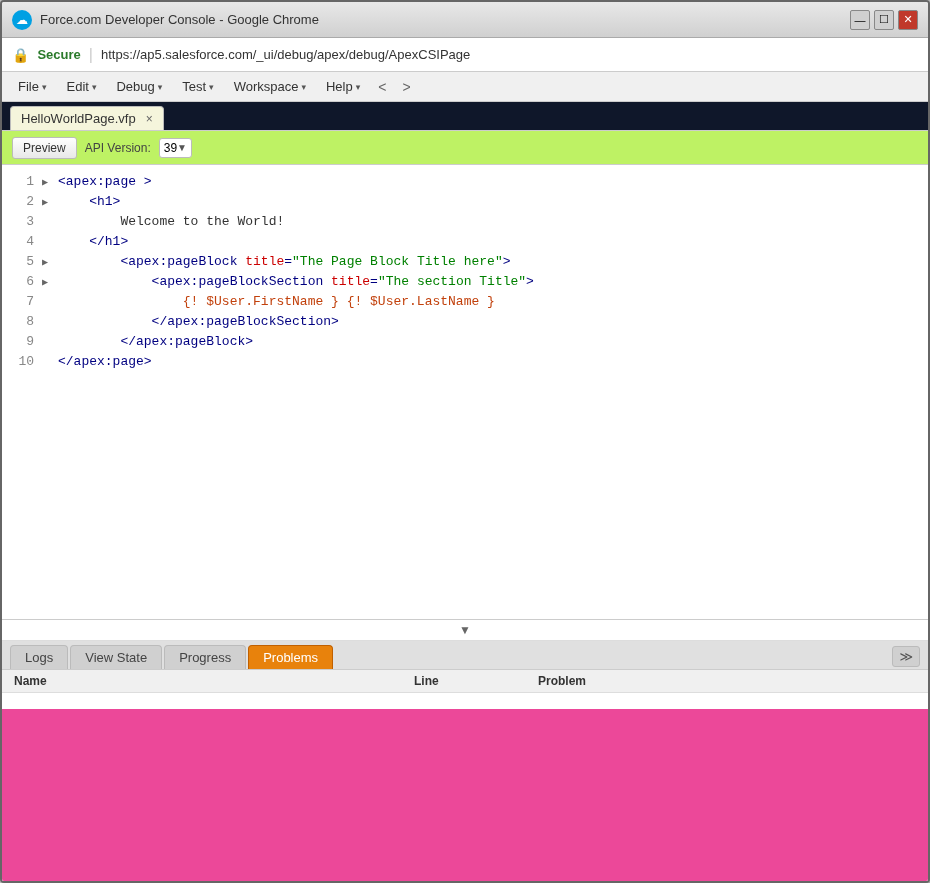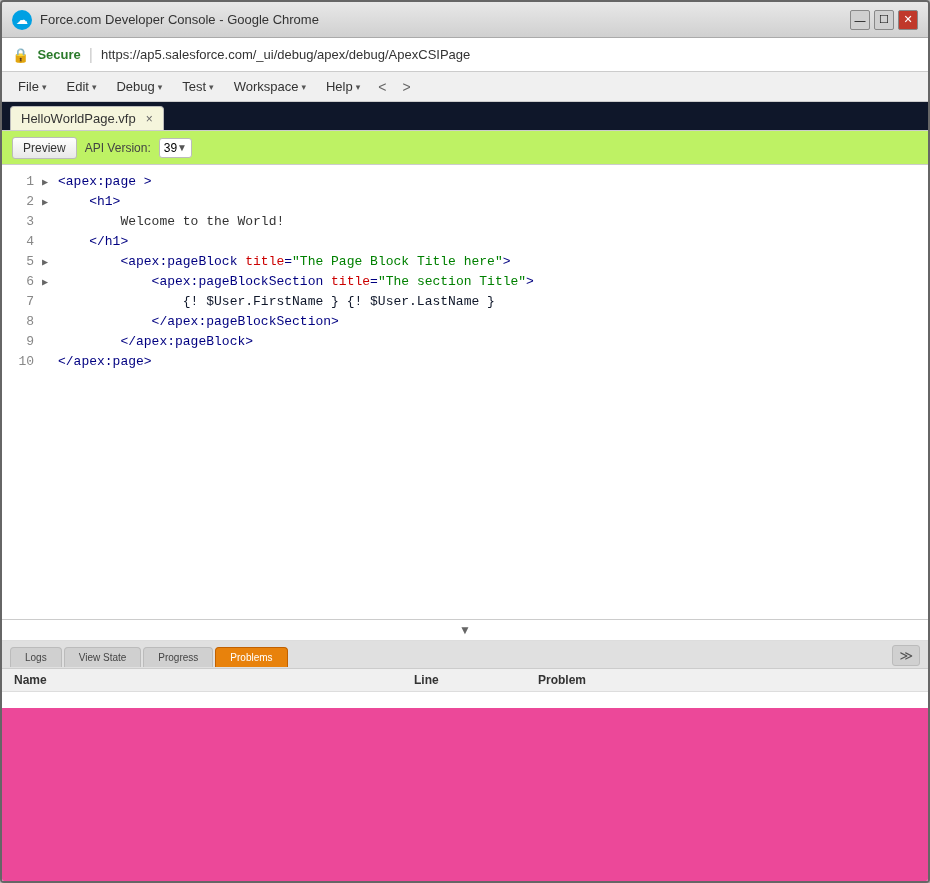--- a/index.html
+++ b/index.html
@@ -239,21 +239,21 @@
     .line-content {
       flex: 1;
       white-space: pre;
       padding-left: 2px;
     }
     
     .tag { color: #000080; }
     .attr-name { color: #cc0000; }
     .attr-value { color: #008000; }
     .text-content { color: #333; }
-    .expr { color: #0f172a; }
+    .expr { color: #c2410c; }
 
     
     .scroll-indicator {
       display: flex;
       justify-content: center;
       padding: 3px;
       background: white;
       border-bottom: 1px solid #ddd;
     }
     .scroll-arrow {
@@ -276,21 +276,21 @@
       border-bottom: 1px solid #ccc;
       padding: 4px 8px 0;
       gap: 2px;
     }
     .bottom-tab {
       padding: 4px 14px;
       border: 1px solid #bbb;
       border-bottom: none;
       border-radius: 4px 4px 0 0;
       cursor: pointer;
-      font-size: 10px;
+      font-size: 13px;
       background: #d0d0d0;
       color: #444;
     }
     .bottom-tab.active {
       background: #e8820c;
       color: white;
       border-color: #c06000;
     }
     .collapse-btn {
       margin-left: auto;

